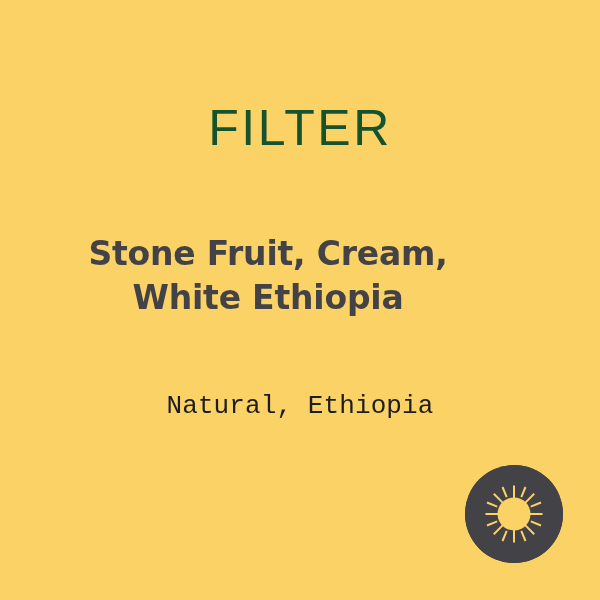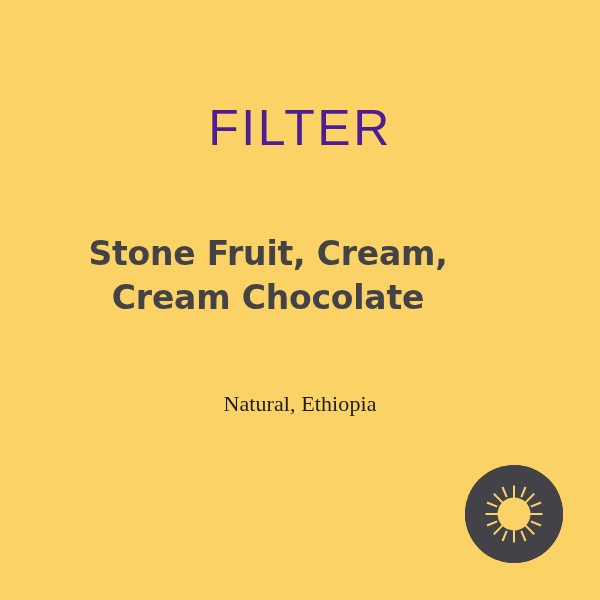--- a/index.html
+++ b/index.html
@@ -25,21 +25,21 @@
   #category-label {
     position: absolute;
     top: 103px;
     left: 0;
     width: 600px;
     text-align: center;
     font-family: "Liberation Sans", "DejaVu Sans", sans-serif;
     font-size: 50px;
     font-weight: 400;
     letter-spacing: 2.5px;
-    color: #4c1d95;
+    color: #14532d;
     line-height: 1;
     white-space: nowrap;
   }
 
   
   #tasting-notes {
     position: absolute;
     top: 232px;
     left: 0;
     width: 536px;
@@ -56,22 +56,22 @@
     white-space: nowrap;
   }
 
   
   #origin-subtitle {
     position: absolute;
     top: 393px;
     left: 0;
     width: 600px;
     text-align: center;
-    font-family: Liberation Serif, serif;
-    font-size: 22px;
+    font-family: Liberation Mono, monospace;
+    font-size: 26px;
     font-weight: 400;
     letter-spacing: 0.1px;
     color: #1d1d1f;
     line-height: 1;
     white-space: nowrap;
   }
 
   
   #sun-badge {
     position: absolute;
@@ -91,21 +91,21 @@
 </style>
 </head>
 <body>
 
 <div id="card">
 
   <div id="category-label">FILTER</div>
 
   <div id="tasting-notes">
     <span class="note-line">Stone Fruit, Cream,</span>
-    <span class="note-line">Cream Chocolate</span>
+    <span class="note-line">White Ethiopia</span>
   </div>
 
   <div id="origin-subtitle">Natural, Ethiopia</div>
 
   <div id="sun-badge">
     <svg viewBox="0 0 98 98" xmlns="http://www.w3.org/2000/svg">
       <circle cx="49" cy="49" r="49" fill="#434247"></circle>
       <circle cx="49" cy="49" r="16.5" fill="#fbd266"></circle>
       <g stroke="#fbd266" stroke-width="2" stroke-linecap="butt">
 

